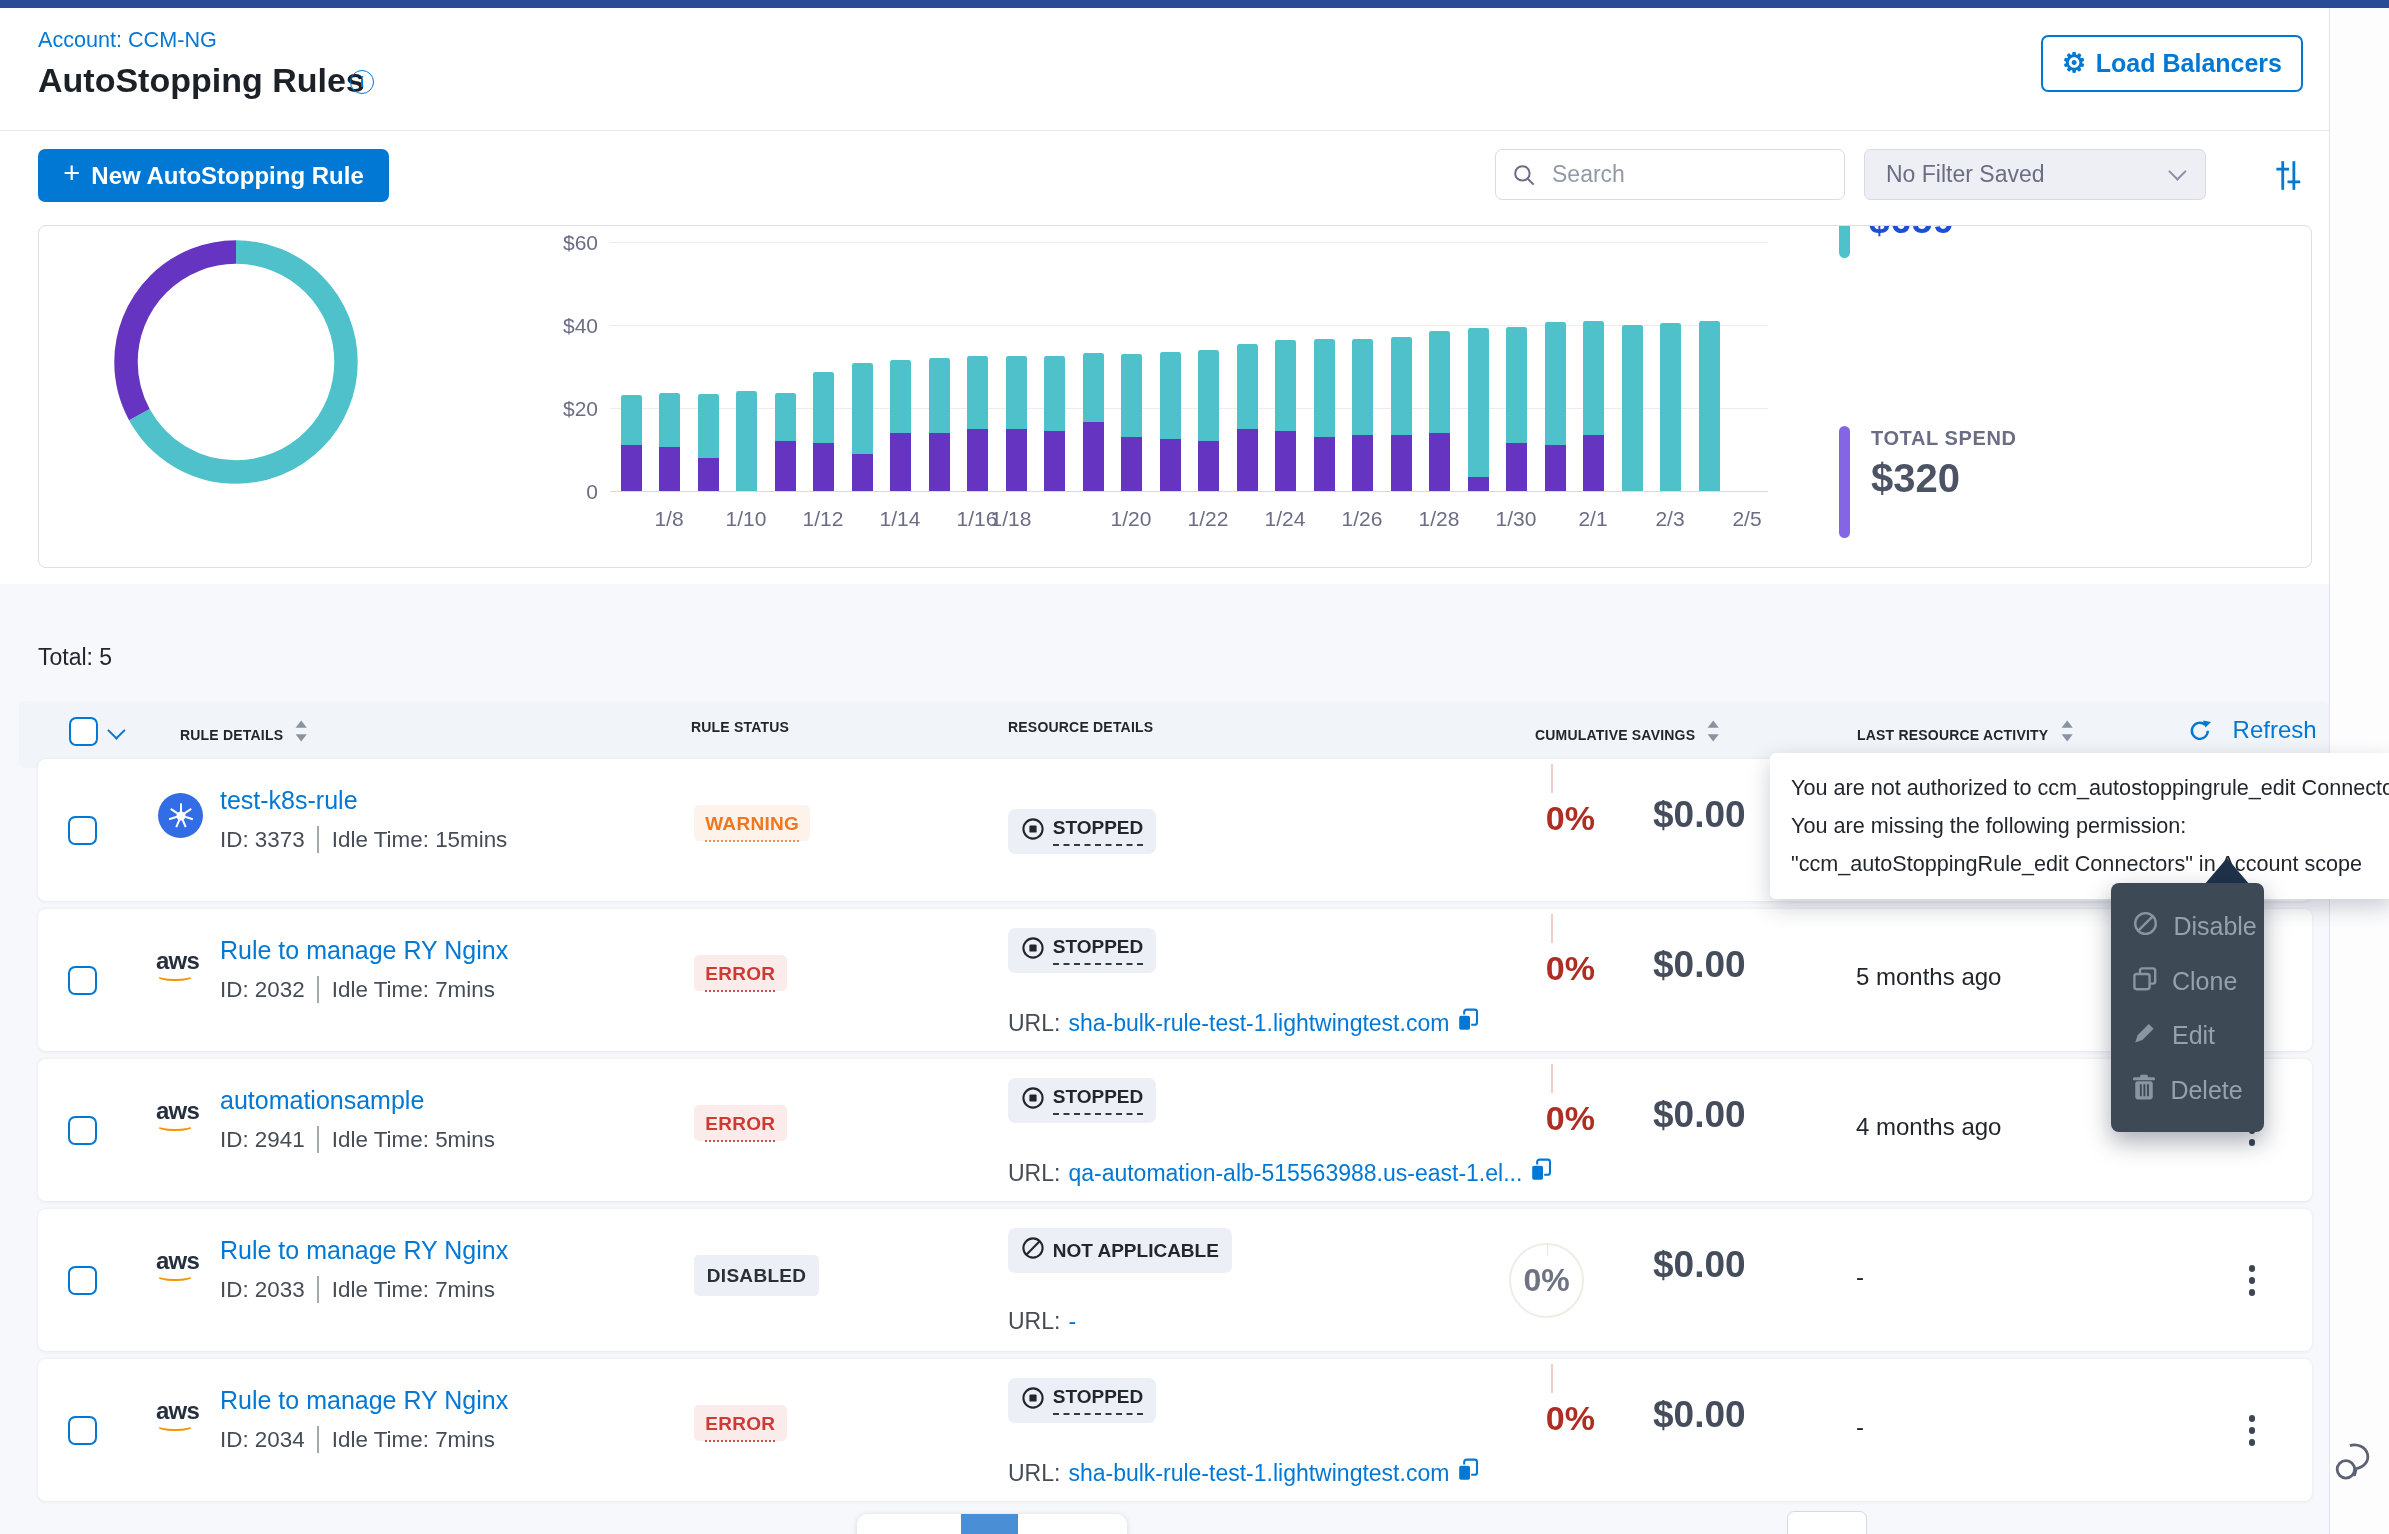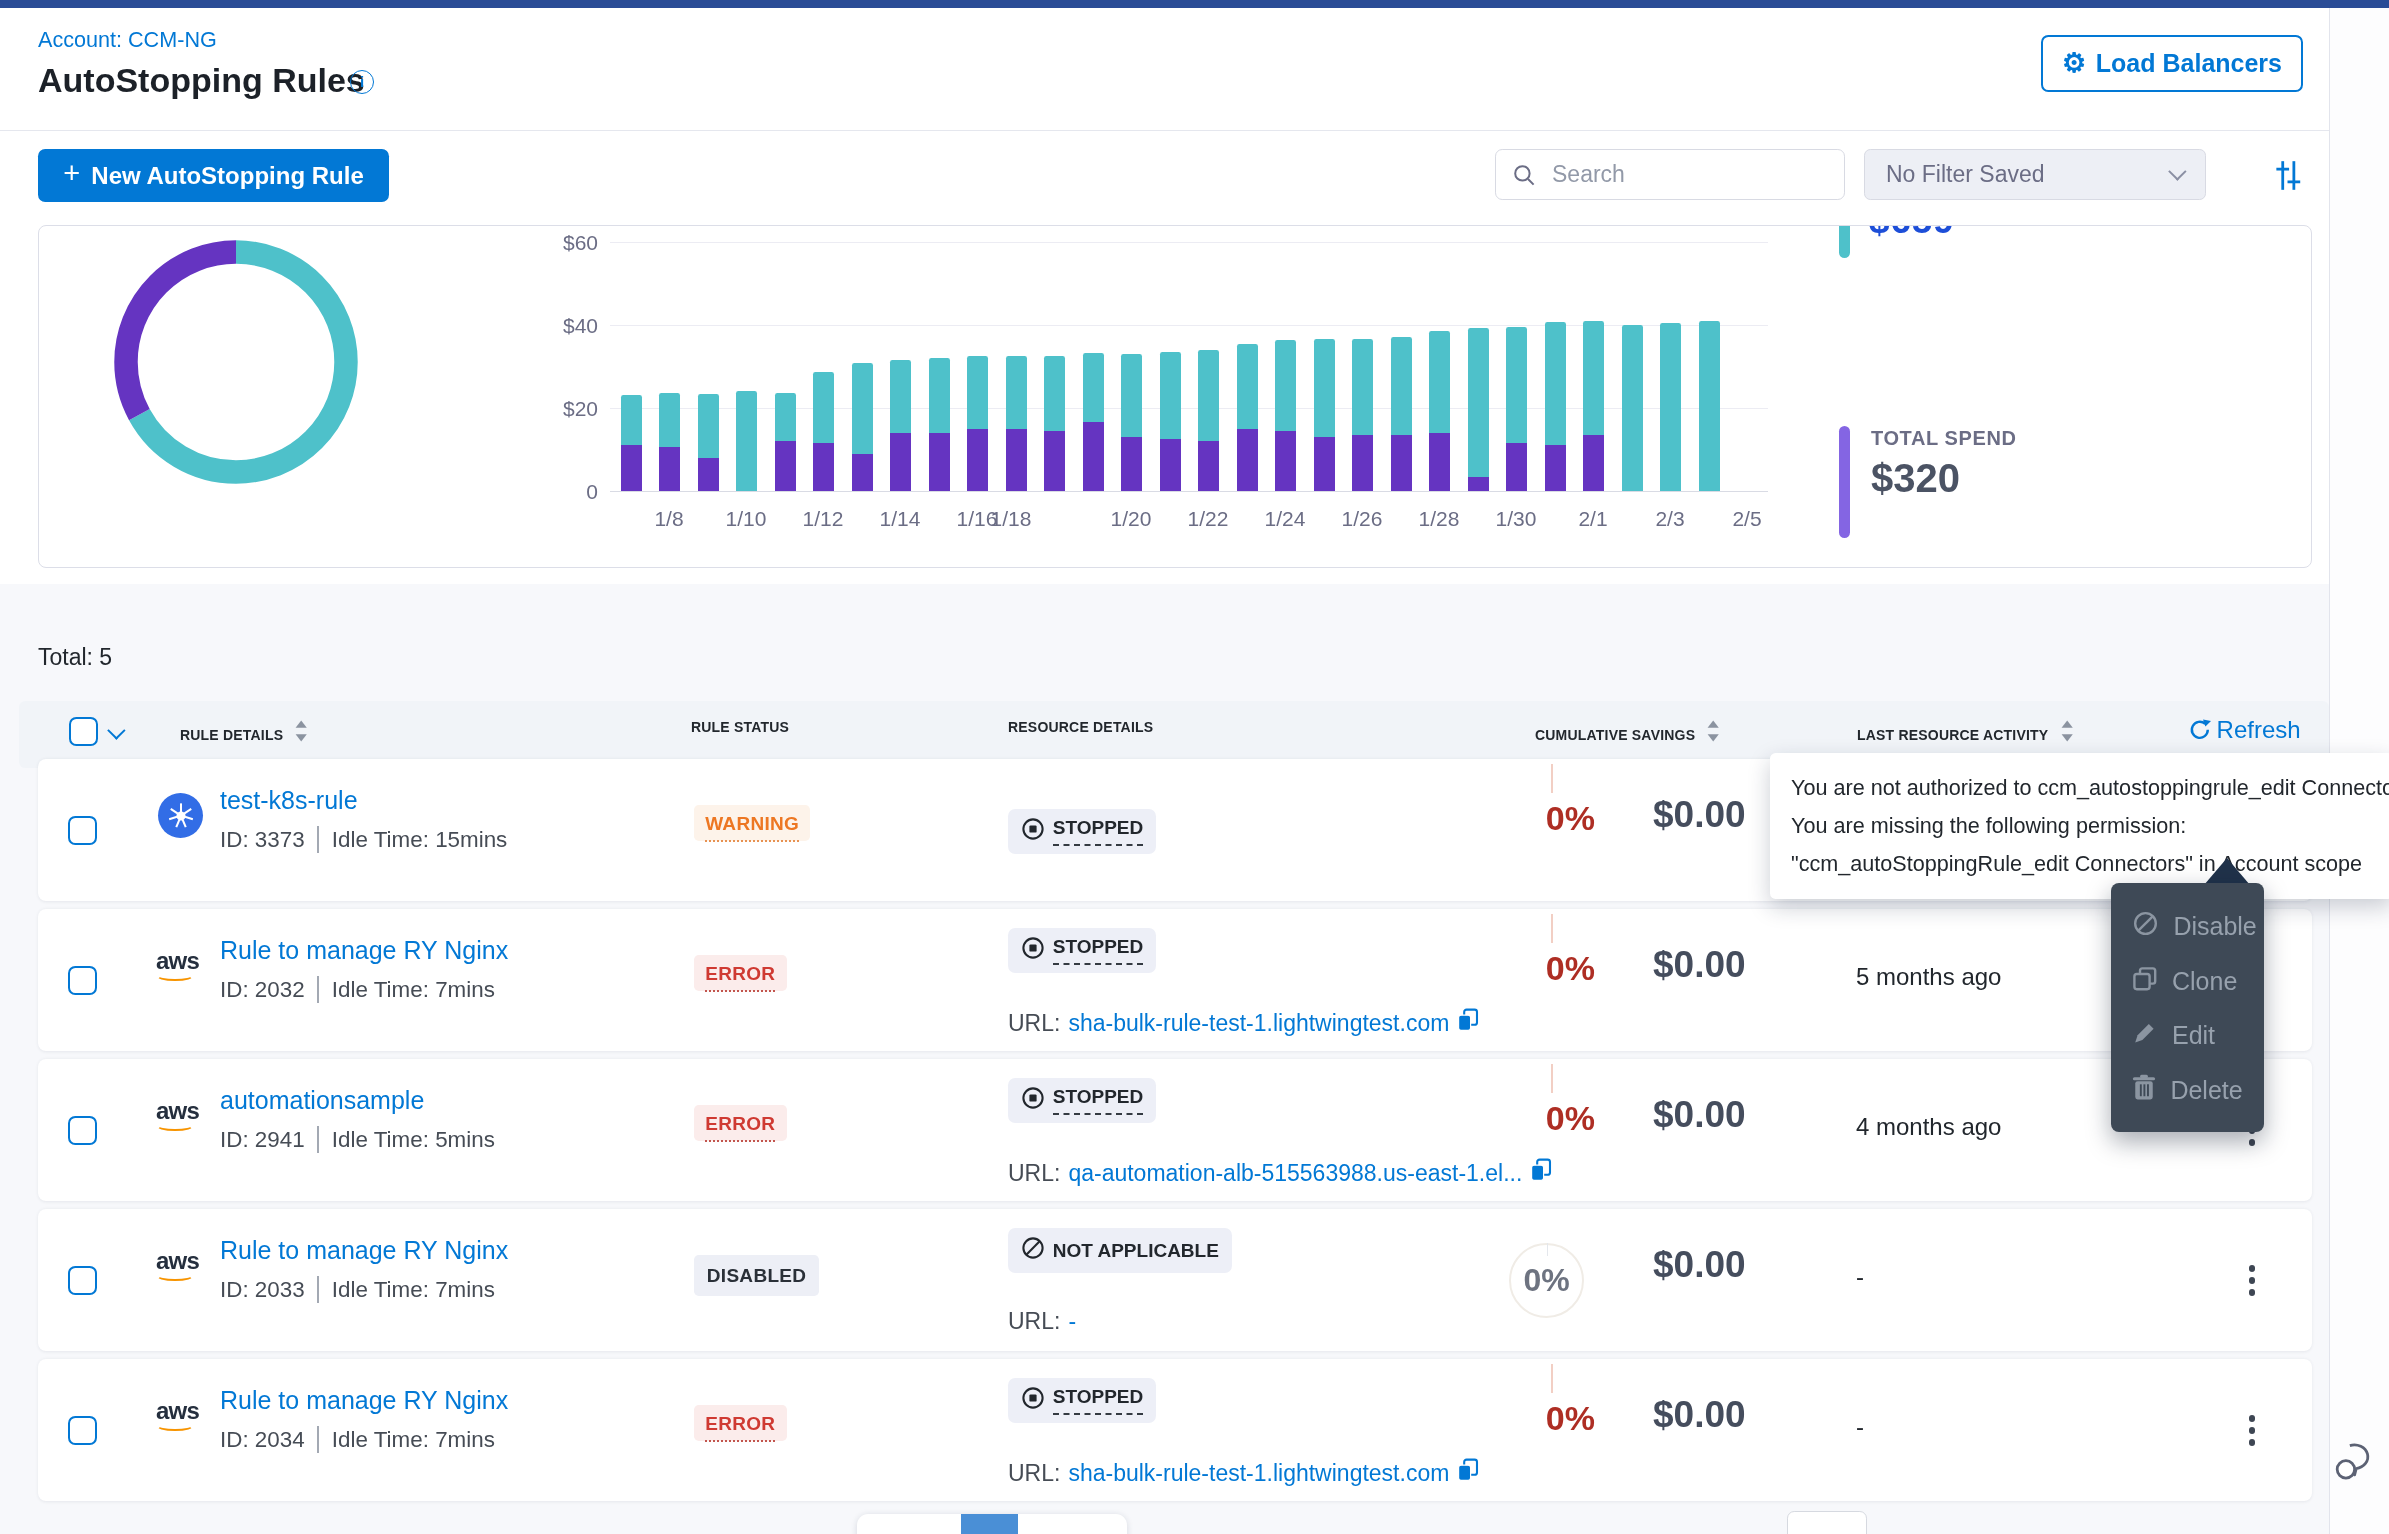--- a/index.html
+++ b/index.html
@@ -61,21 +61,21 @@
 
   
   .lower-bg { left:0; top:584px; width:2329px; height:951px; background:#f7f8fb; }
   .total-count { left:38px; top:644px; font-size:23px; color:#22272d; }
   .thead-band { left:19px; top:701px; width:2310px; height:67px; background:#f1f4f8; border-radius:6.4px; }
   .th { top:719px; font-size:14px; font-weight:bold; color:#22272d; letter-spacing:0.2px; }
   .sort-icons { display:inline-block; margin-left:11.2px; vertical-align:-3.2px; }
   .chk { width:29px; height:29px; border:2.4px solid #0278d5; border-radius:7.2px; background:#fff; }
   .hdr-chev { left:110px; top:724px; width:12.8px; height:12.8px; border-right:2.8px solid #0278d5;
               border-bottom:2.8px solid #0278d5; transform:rotate(45deg); }
-  .refresh { left:2187px; top:716px; display:flex; align-items:center; gap:4px;
+  .refresh { left:2187px; top:716px; display:flex; align-items:flex-end; gap:20px;
              color:#0278d5; font-size:24px; }
 
   
   .rowcard { left:38px; width:2274px; height:142px; background:#fff; border-radius:8px;
              box-shadow:0 0.8px 3.2px rgba(30,40,70,0.08); }
   .r-name { position:absolute; left:182px; top:27px; font-size:25px; color:#0278d5; font-weight:500; }
   .r-sub { position:absolute; left:182px; top:67px; font-size:22.4px; color:#464c55;
            display:flex; align-items:center; }
   .r-div { display:inline-block; width:1.6px; height:27px; background:#a3a9b3; margin:0 12.8px; }
   .k8s-badge { position:absolute; left:120px; top:34px; width:45px; height:45px; border-radius:50%;

